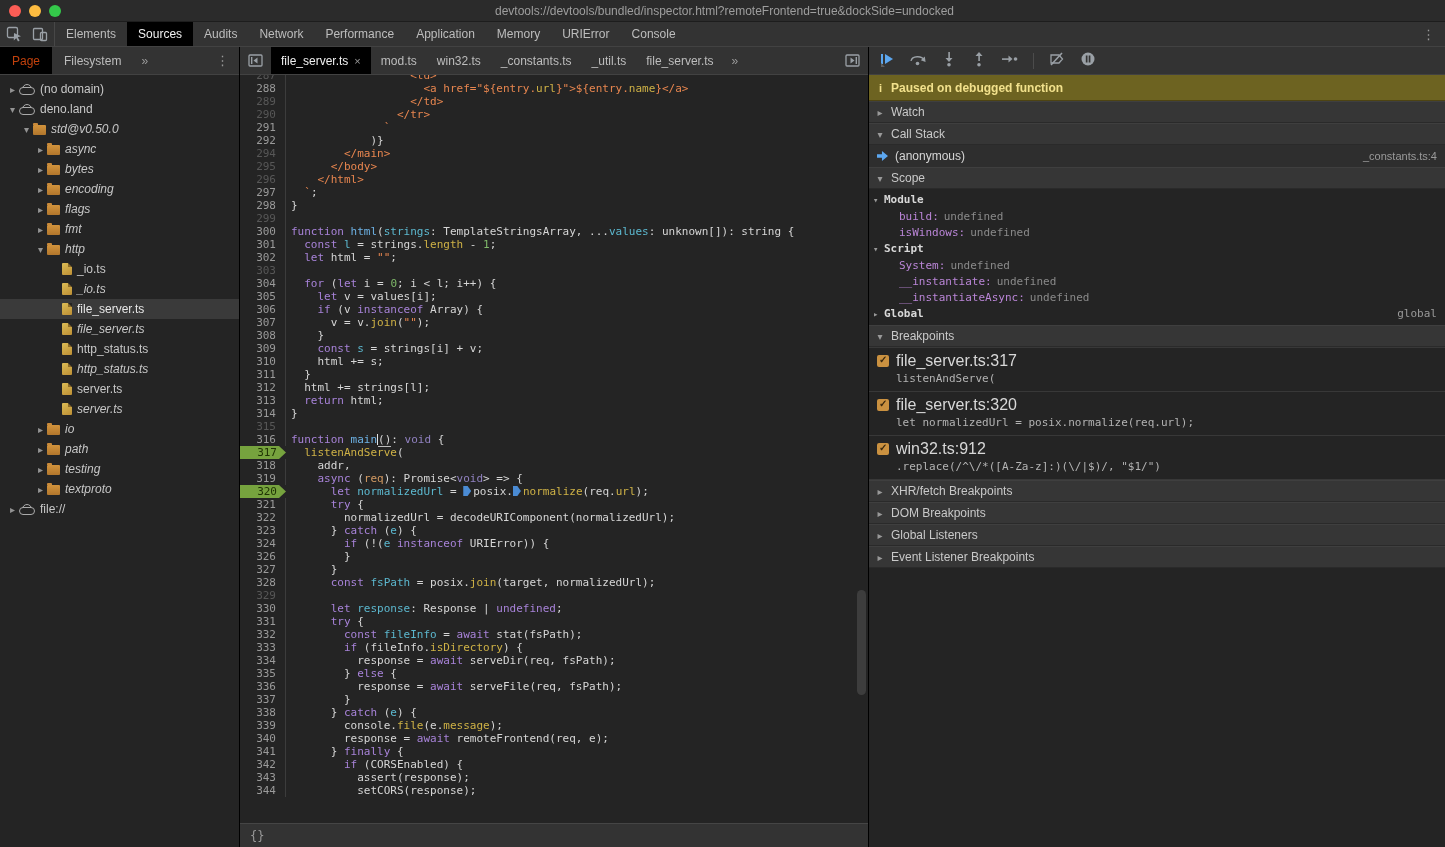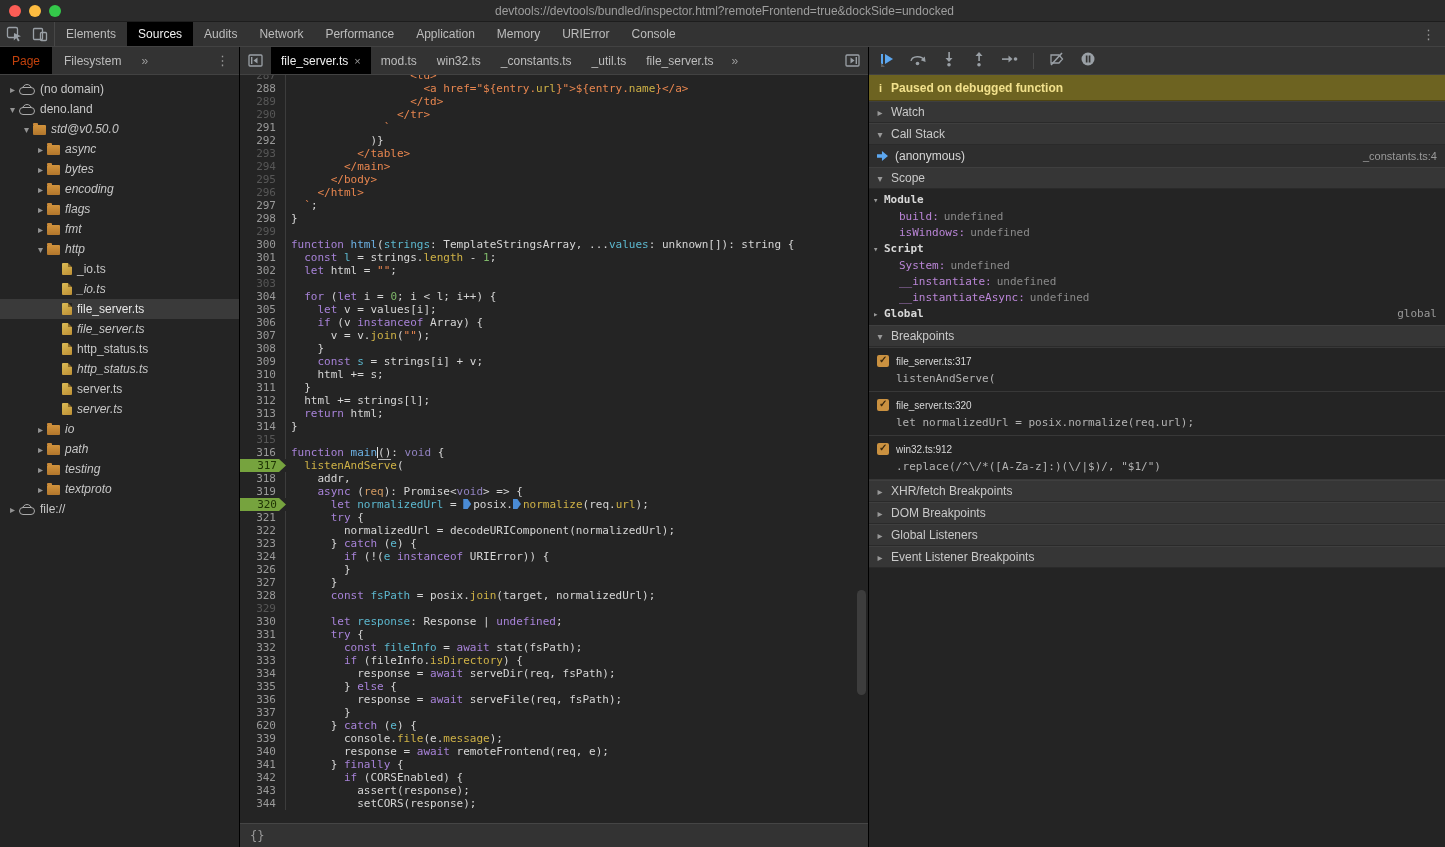--- a/index.html
+++ b/index.html
@@ -107,21 +107,21 @@
   .scope-group { height:17px; display:flex; align-items:center; color:#d8d8d8; font-weight:bold; padding-left:4px; }
   .scope-group .tri { color:#999; font-size:9px; width:11px; font-weight:normal; }
   .scope-group .gright { margin-left:auto; padding-right:8px; color:#9a9a9a; font-weight:normal; }
   .scope-prop { height:16px; display:flex; align-items:center; padding-left:30px; }
   .pname { color:#bb86d8; } .pcolon { color:#bb86d8; margin-right:5px; } .pval { color:#8a8a8a; }
   .bp-entry { border-bottom:1px solid #383838; padding:5px 0 6px 0; }
   .bp-entry.first { border-top:1px solid #383838; }
   .bp-line1 { display:flex; align-items:center; gap:7px; padding-left:8px; height:16px; }
   .bp-check { width:12px; height:12px; border-radius:2px; background:#ca9140; position:relative; flex:0 0 12px;}
   .bp-check::after { content:"✓"; position:absolute; left:2px; top:-1px; color:#38270e; font-size:10px; font-weight:bold; }
-  .bp-loc { font-size:10px; color:#d8d8d8; }
+  .bp-loc { font-size:16px; color:#d8d8d8; }
   .bp-code { font-family:"DejaVu Sans Mono", monospace; font-size:11px; color:#b3b3b3;
              padding:3px 0 0 27px; white-space:pre; }
   .dbg-rest { flex:1; background:#242424; }
 
   .ic { stroke:#9aa0a6; fill:none; stroke-width:1.3; }
   .icf { fill:#9aa0a6; stroke:none; }
 </style>
 </head>
 <body>
 
@@ -333,21 +333,20 @@
         </div>
       </div>
       <div class="code-wrap">
         <div class="code-scroll">
             <div class="cline"><span class="ln dim">287</span><span class="ctext"><span class="tk-s">                  &lt;td&gt;</span></span></div>
             <div class="cline"><span class="ln">288</span><span class="ctext"><span class="tk-s">                    &lt;a href="${entry.</span><span class="tk-f">url</span><span class="tk-s">}"&gt;${entry.</span><span class="tk-f">name</span><span class="tk-s">}&lt;/a&gt;</span></span></div>
             <div class="cline"><span class="ln dim">289</span><span class="ctext"><span class="tk-s">                  &lt;/td&gt;</span></span></div>
             <div class="cline"><span class="ln dim">290</span><span class="ctext"><span class="tk-s">                &lt;/tr&gt;</span></span></div>
             <div class="cline"><span class="ln">291</span><span class="ctext"><span class="tk-s">              `</span></span></div>
             <div class="cline"><span class="ln">292</span><span class="ctext"><span class="tk-t">            )}</span></span></div>
-            <div class="cline"><span class="ln dim">293</span><span class="ctext"><span class="tk-s">          &lt;/table&gt;</span></span></div>
             <div class="cline"><span class="ln dim">294</span><span class="ctext"><span class="tk-s">        &lt;/main&gt;</span></span></div>
             <div class="cline"><span class="ln dim">295</span><span class="ctext"><span class="tk-s">      &lt;/body&gt;</span></span></div>
             <div class="cline"><span class="ln dim">296</span><span class="ctext"><span class="tk-s">    &lt;/html&gt;</span></span></div>
             <div class="cline"><span class="ln">297</span><span class="ctext"><span class="tk-s">  `</span><span class="tk-t">;</span></span></div>
             <div class="cline"><span class="ln">298</span><span class="ctext"><span class="tk-t">}</span></span></div>
             <div class="cline"><span class="ln dim">299</span><span class="ctext"></span></div>
             <div class="cline"><span class="ln">300</span><span class="ctext"><span class="tk-k">function</span><span class="tk-t"> </span><span class="tk-b">html</span><span class="tk-t">(</span><span class="tk-v">strings</span><span class="tk-t">: TemplateStringsArray, ...</span><span class="tk-v">values</span><span class="tk-t">: unknown[]): string {</span></span></div>
             <div class="cline"><span class="ln">301</span><span class="ctext"><span class="tk-t">  </span><span class="tk-k">const</span><span class="tk-t"> </span><span class="tk-v">l</span><span class="tk-t"> = strings.</span><span class="tk-f">length</span><span class="tk-t"> - </span><span class="tk-n">1</span><span class="tk-t">;</span></span></div>
             <div class="cline"><span class="ln">302</span><span class="ctext"><span class="tk-t">  </span><span class="tk-k">let</span><span class="tk-t"> html = </span><span class="tk-s">""</span><span class="tk-t">;</span></span></div>
             <div class="cline"><span class="ln dim">303</span><span class="ctext"></span></div>
@@ -377,21 +376,21 @@
             <div class="cline"><span class="ln">328</span><span class="ctext"><span class="tk-t">      </span><span class="tk-k">const</span><span class="tk-t"> </span><span class="tk-v">fsPath</span><span class="tk-t"> = posix.</span><span class="tk-f">join</span><span class="tk-t">(target, normalizedUrl);</span></span></div>
             <div class="cline"><span class="ln dim">329</span><span class="ctext"></span></div>
             <div class="cline"><span class="ln">330</span><span class="ctext"><span class="tk-t">      </span><span class="tk-k">let</span><span class="tk-t"> </span><span class="tk-v">response</span><span class="tk-t">: Response | </span><span class="tk-k">undefined</span><span class="tk-t">;</span></span></div>
             <div class="cline"><span class="ln">331</span><span class="ctext"><span class="tk-t">      </span><span class="tk-k">try</span><span class="tk-t"> {</span></span></div>
             <div class="cline"><span class="ln">332</span><span class="ctext"><span class="tk-t">        </span><span class="tk-k">const</span><span class="tk-t"> </span><span class="tk-v">fileInfo</span><span class="tk-t"> = </span><span class="tk-k">await</span><span class="tk-t"> stat(fsPath);</span></span></div>
             <div class="cline"><span class="ln">333</span><span class="ctext"><span class="tk-t">        </span><span class="tk-k">if</span><span class="tk-t"> (fileInfo.</span><span class="tk-f">isDirectory</span><span class="tk-t">) {</span></span></div>
             <div class="cline"><span class="ln">334</span><span class="ctext"><span class="tk-t">          response = </span><span class="tk-k">await</span><span class="tk-t"> serveDir(req, fsPath);</span></span></div>
             <div class="cline"><span class="ln">335</span><span class="ctext"><span class="tk-t">        } </span><span class="tk-k">else</span><span class="tk-t"> {</span></span></div>
             <div class="cline"><span class="ln">336</span><span class="ctext"><span class="tk-t">          response = </span><span class="tk-k">await</span><span class="tk-t"> serveFile(req, fsPath);</span></span></div>
             <div class="cline"><span class="ln">337</span><span class="ctext"><span class="tk-t">        }</span></span></div>
-            <div class="cline"><span class="ln">620</span><span class="ctext"><span class="tk-t">      } </span><span class="tk-k">catch</span><span class="tk-t"> (</span><span class="tk-v">e</span><span class="tk-t">) {</span></span></div>
+            <div class="cline"><span class="ln">338</span><span class="ctext"><span class="tk-t">      } </span><span class="tk-k">catch</span><span class="tk-t"> (</span><span class="tk-v">e</span><span class="tk-t">) {</span></span></div>
             <div class="cline"><span class="ln">339</span><span class="ctext"><span class="tk-t">        console.</span><span class="tk-f">file</span><span class="tk-t">(e.</span><span class="tk-f">message</span><span class="tk-t">);</span></span></div>
             <div class="cline"><span class="ln">340</span><span class="ctext"><span class="tk-t">        response = </span><span class="tk-k">await</span><span class="tk-t"> remoteFrontend(req, e);</span></span></div>
             <div class="cline"><span class="ln">341</span><span class="ctext"><span class="tk-t">      } </span><span class="tk-k">finally</span><span class="tk-t"> {</span></span></div>
             <div class="cline"><span class="ln">342</span><span class="ctext"><span class="tk-t">        </span><span class="tk-k">if</span><span class="tk-t"> (CORSEnabled) {</span></span></div>
             <div class="cline"><span class="ln">343</span><span class="ctext"><span class="tk-t">          assert(response);</span></span></div>
             <div class="cline"><span class="ln">344</span><span class="ctext"><span class="tk-t">          setCORS(response);</span></span></div>
           </div>
         <div class="vscroll"></div>
       </div>
       <div class="statusbar">

